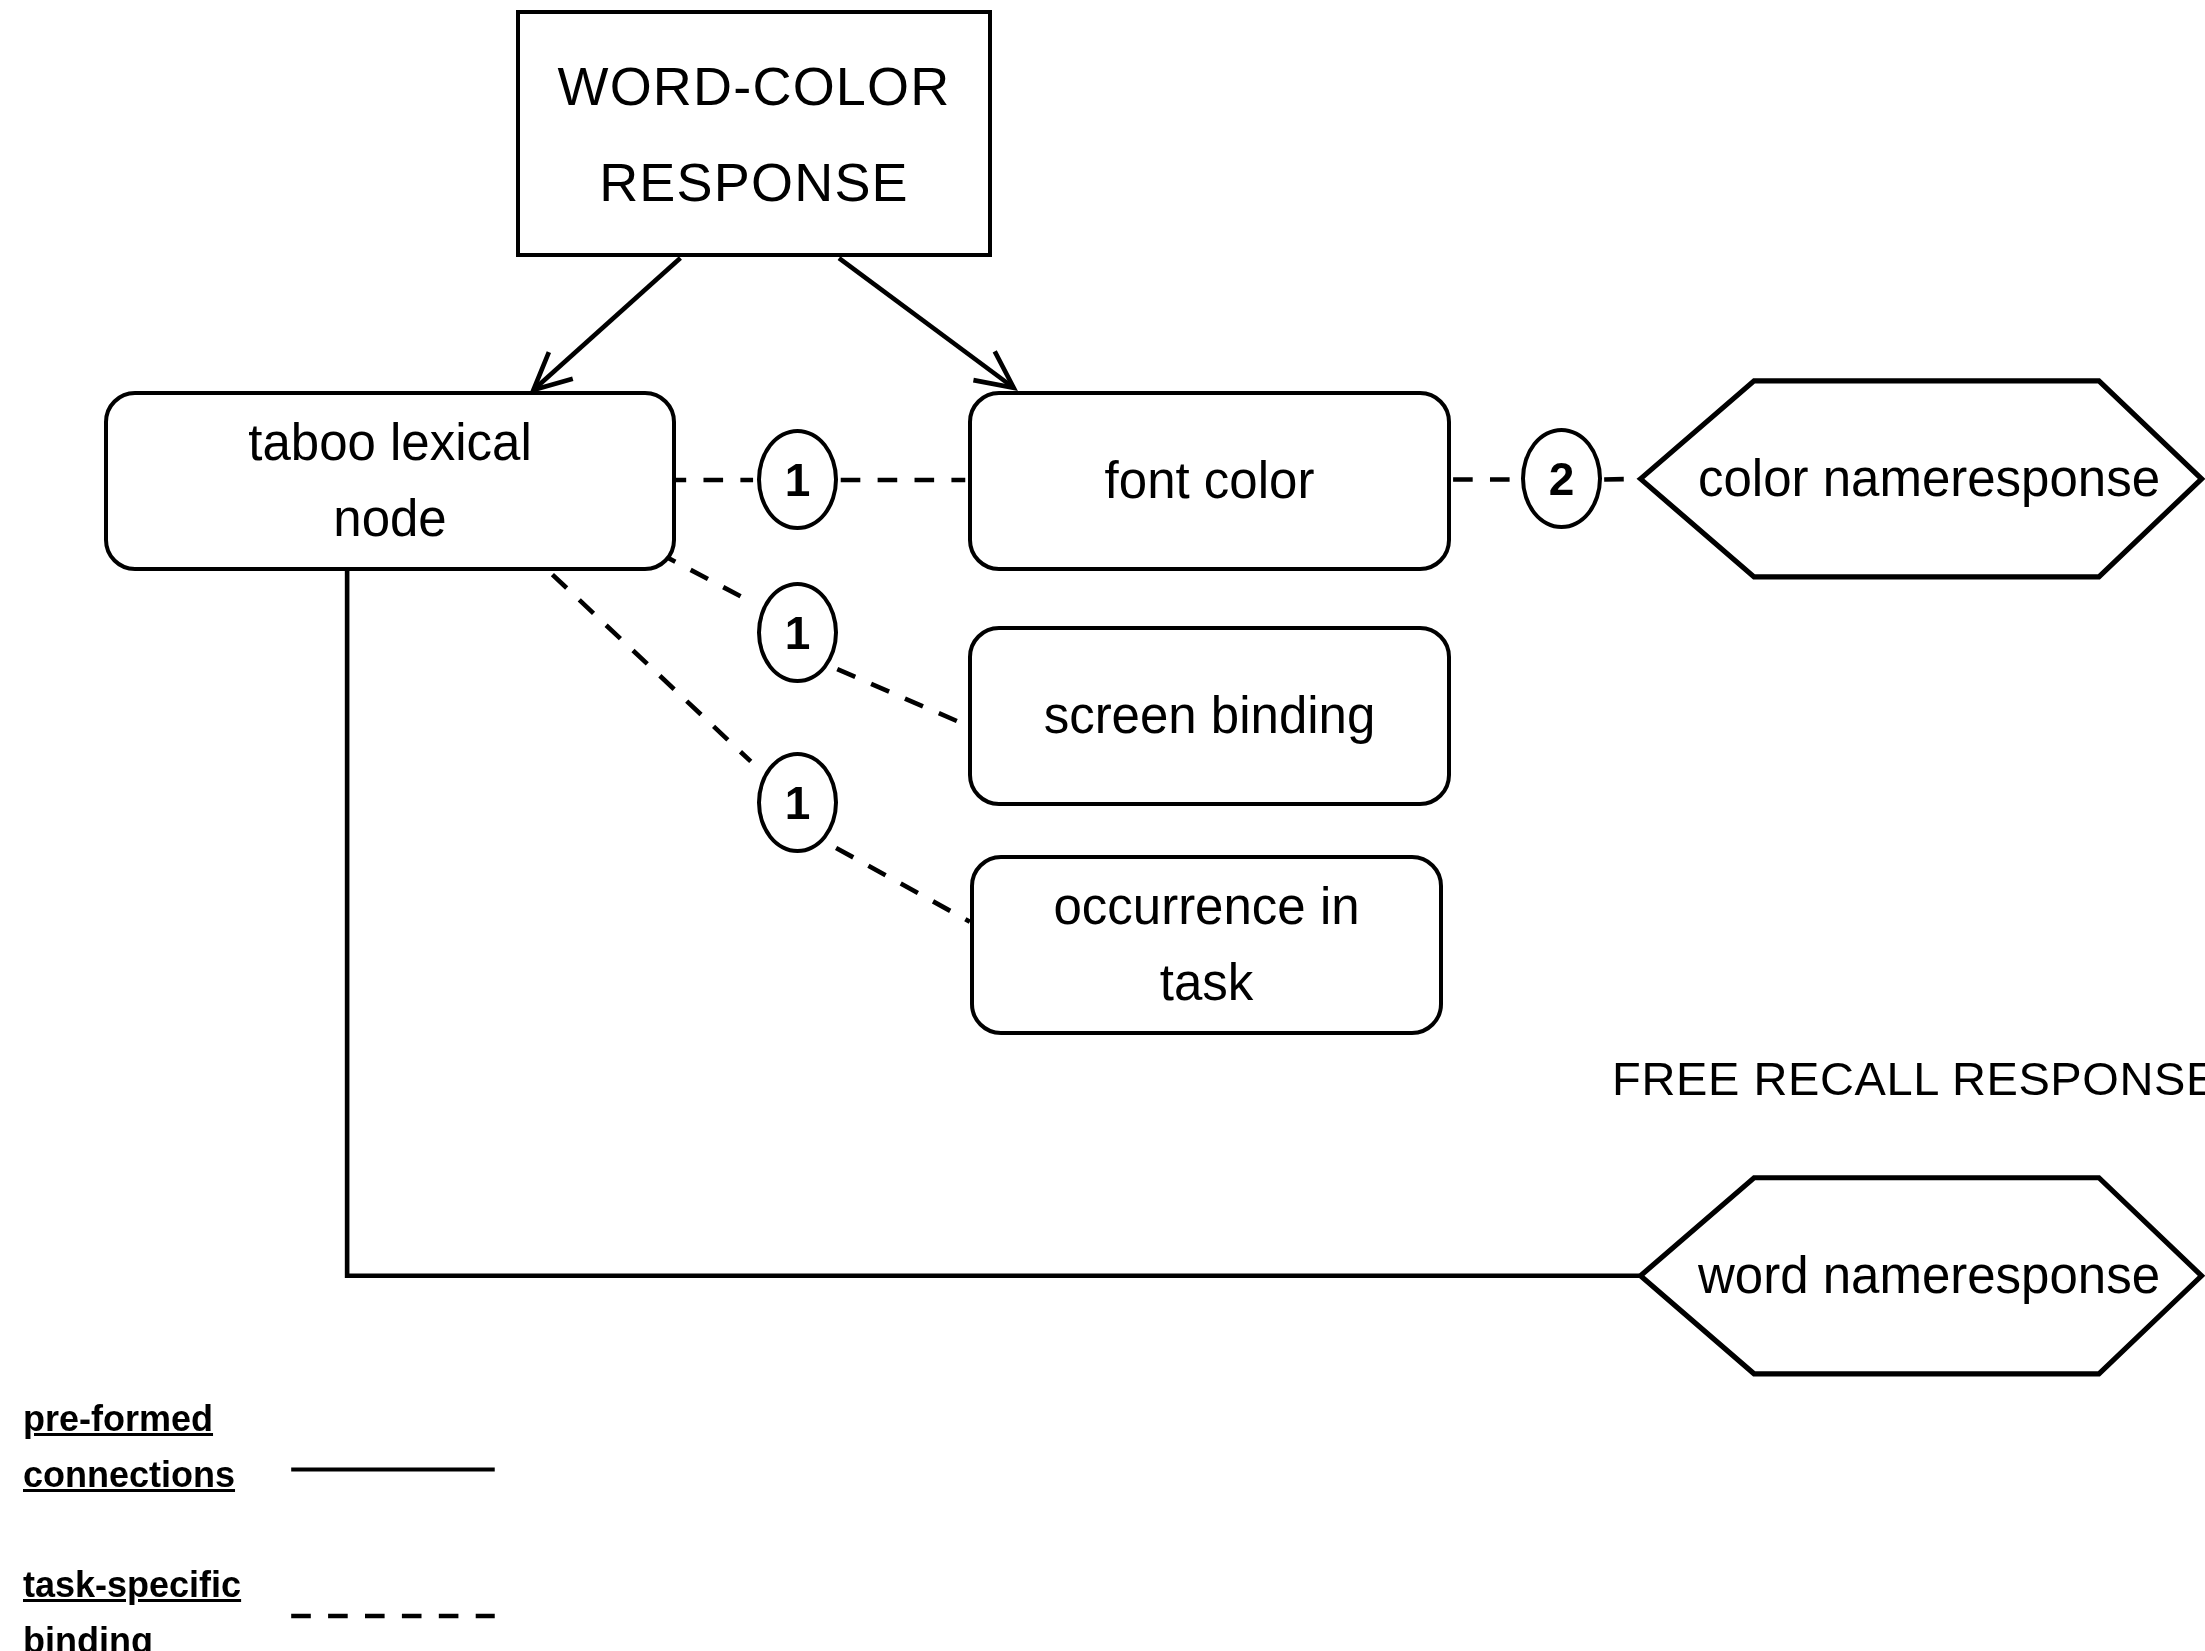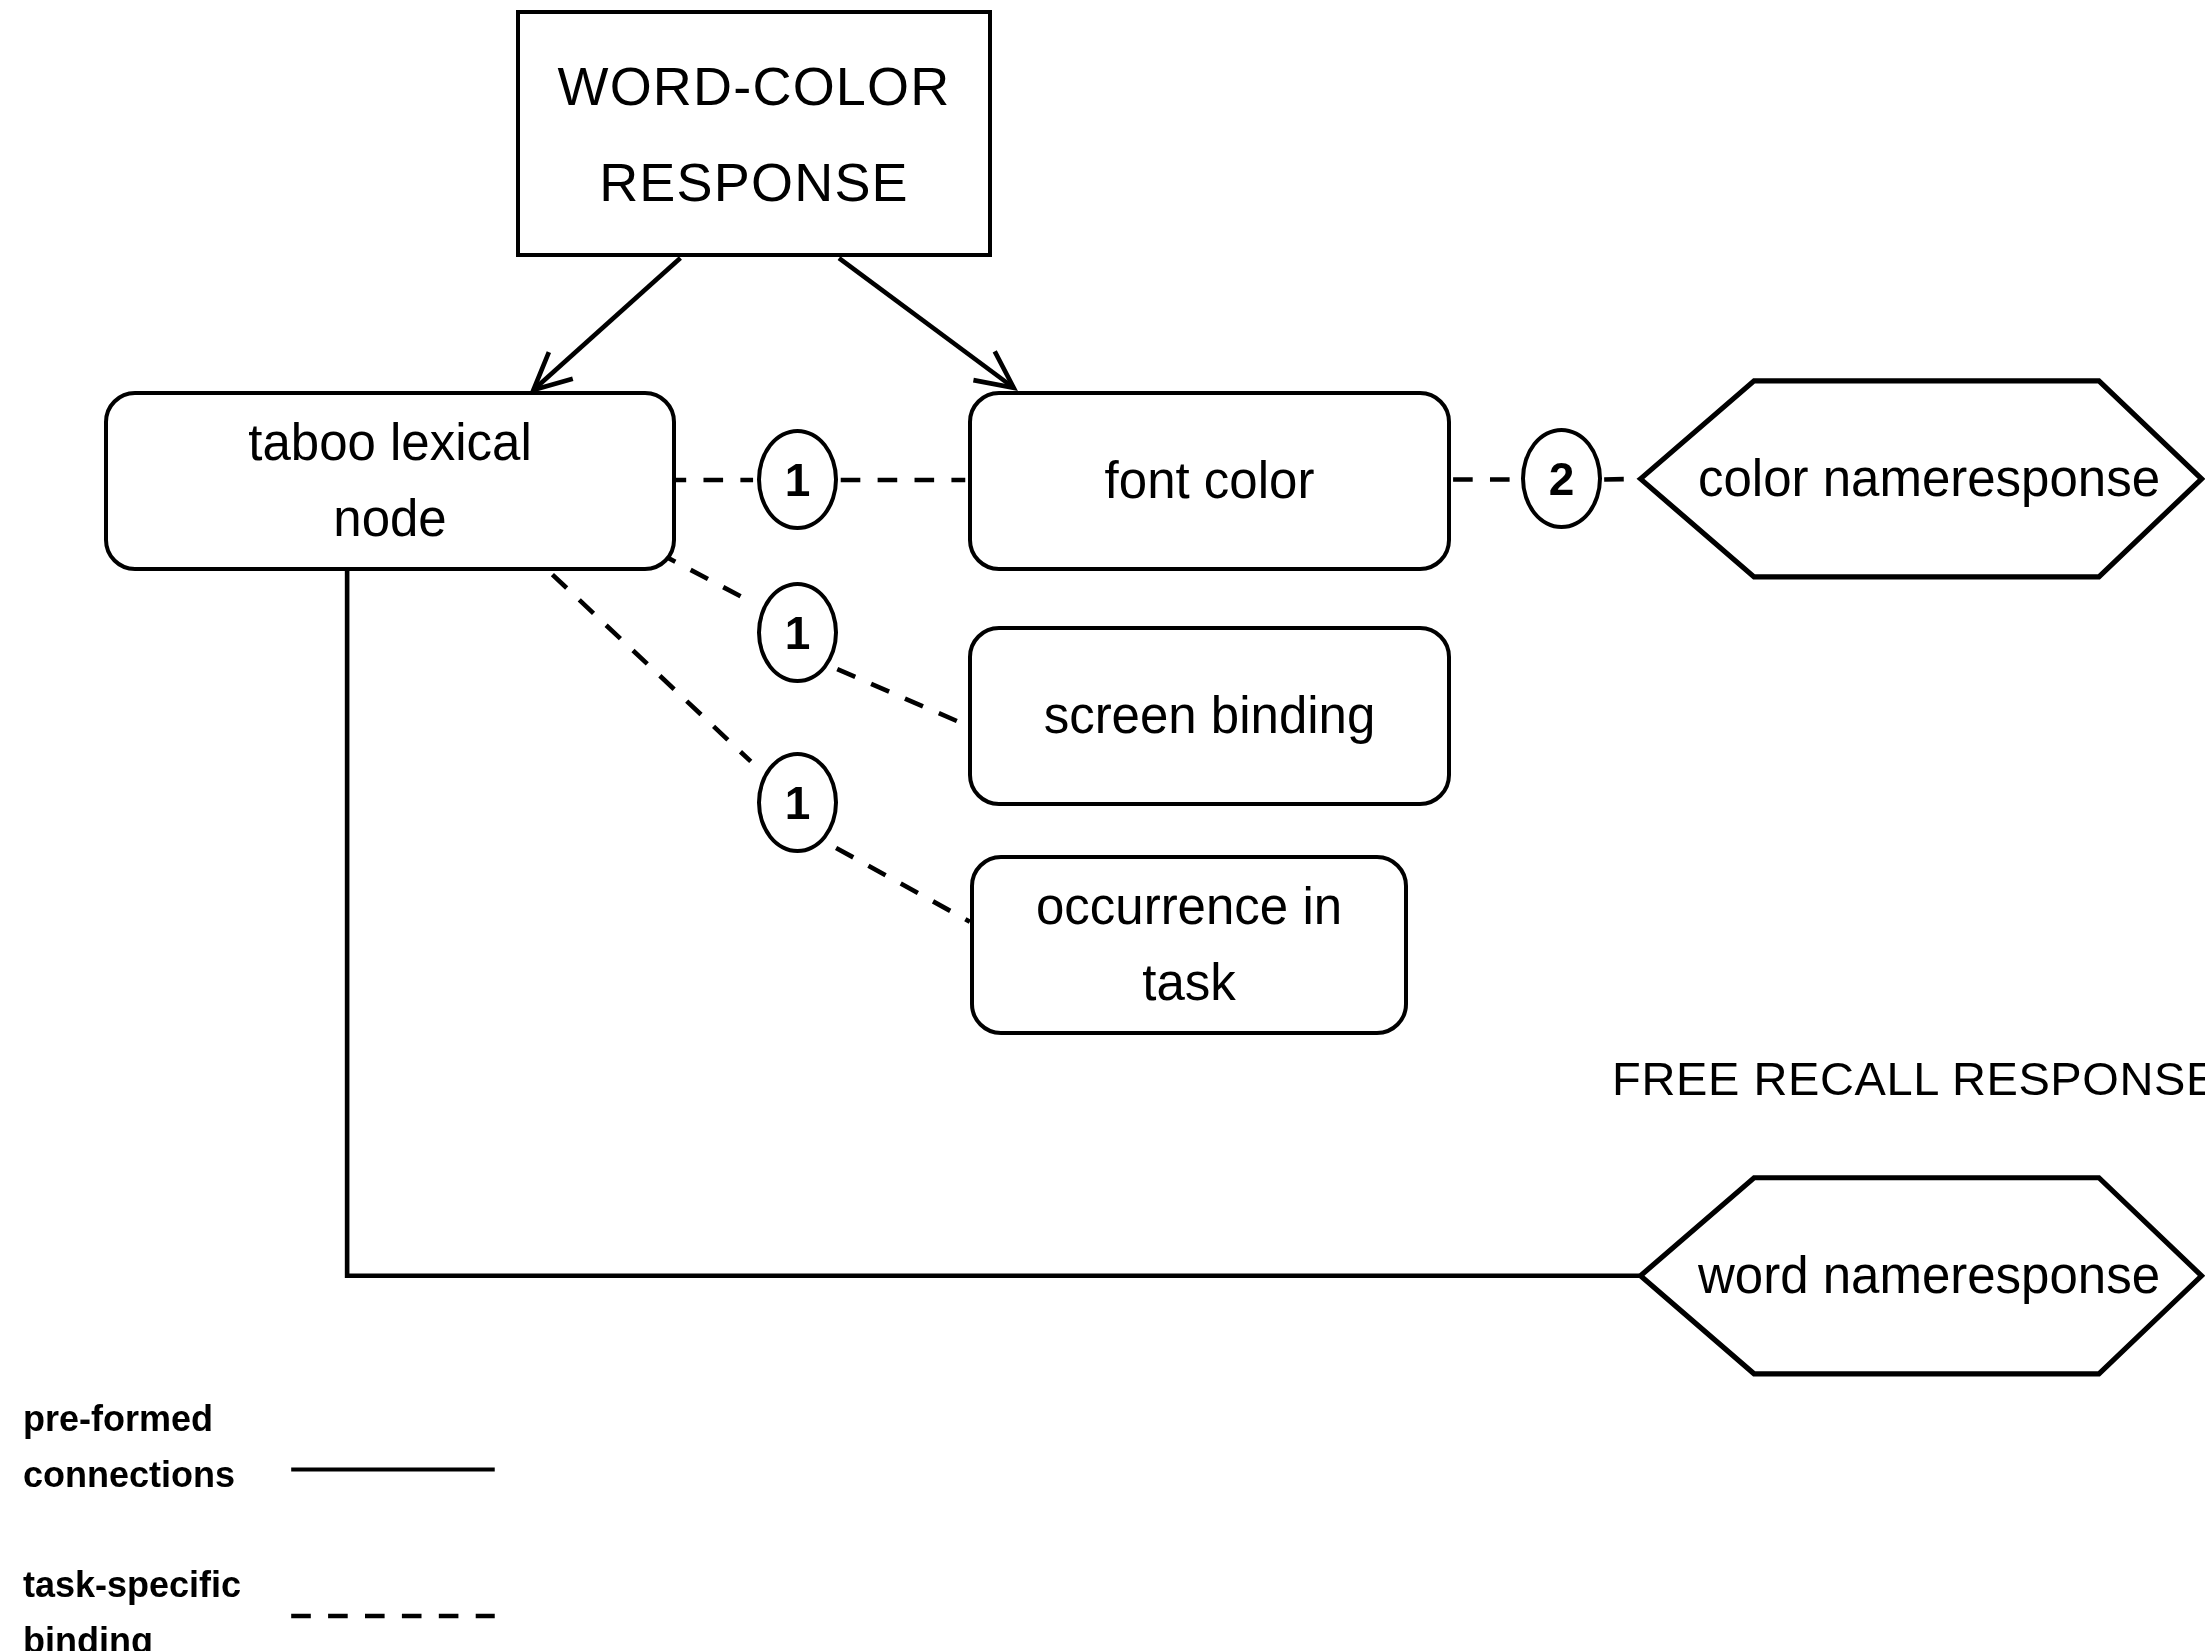--- a/index.html
+++ b/index.html
@@ -23,21 +23,21 @@
   .hex-text .ln{display:block;font-size:51px;line-height:1.68;white-space:nowrap;}
   .badge{
     position:absolute;width:81px;height:101px;border:4.6px solid #000;border-radius:50%;
     background:#fff;box-sizing:border-box;display:flex;align-items:center;justify-content:center;
     font-size:46px;font-weight:bold;
   }
   .section-header{
     position:absolute;font-size:47px;white-space:nowrap;text-align:center;letter-spacing:0.6px;
   }
   .legend-label{
-    position:absolute;font-size:36px;font-weight:bold;line-height:1.55;
+    position:absolute;font-size:36px;font-weight:bold;line-height:1.55;text-decoration:underline;
   }
   .legend-label .ln{display:block;white-space:nowrap;}
 </style>
 </head>
 <body>
 
 <div class="canvas">
 
   <svg class="wires" viewBox="0 0 3824 2864" xmlns="http://www.w3.org/2000/svg">
     <defs>
@@ -81,21 +81,21 @@
   </div>
 
   <div class="node rounded" style="left:968px;top:391px;width:483px;height:180px;">
     <span class="ln">font color</span>
   </div>
 
   <div class="node rounded" style="left:968px;top:626px;width:483px;height:180px;">
     <span class="ln">screen binding</span>
   </div>
 
-  <div class="node rounded" style="left:970px;top:855px;width:438px;height:180px;">
+  <div class="node rounded" style="left:970px;top:855px;width:473px;height:180px;">
     <span class="ln">occurrence in</span>
     <span class="ln">task</span>
   </div>
 
   <div class="badge" style="left:757px;top:429px;">
     <span>1</span>
   </div>
   <div class="badge" style="left:757px;top:582px;">
     <span>1</span>
   </div>

